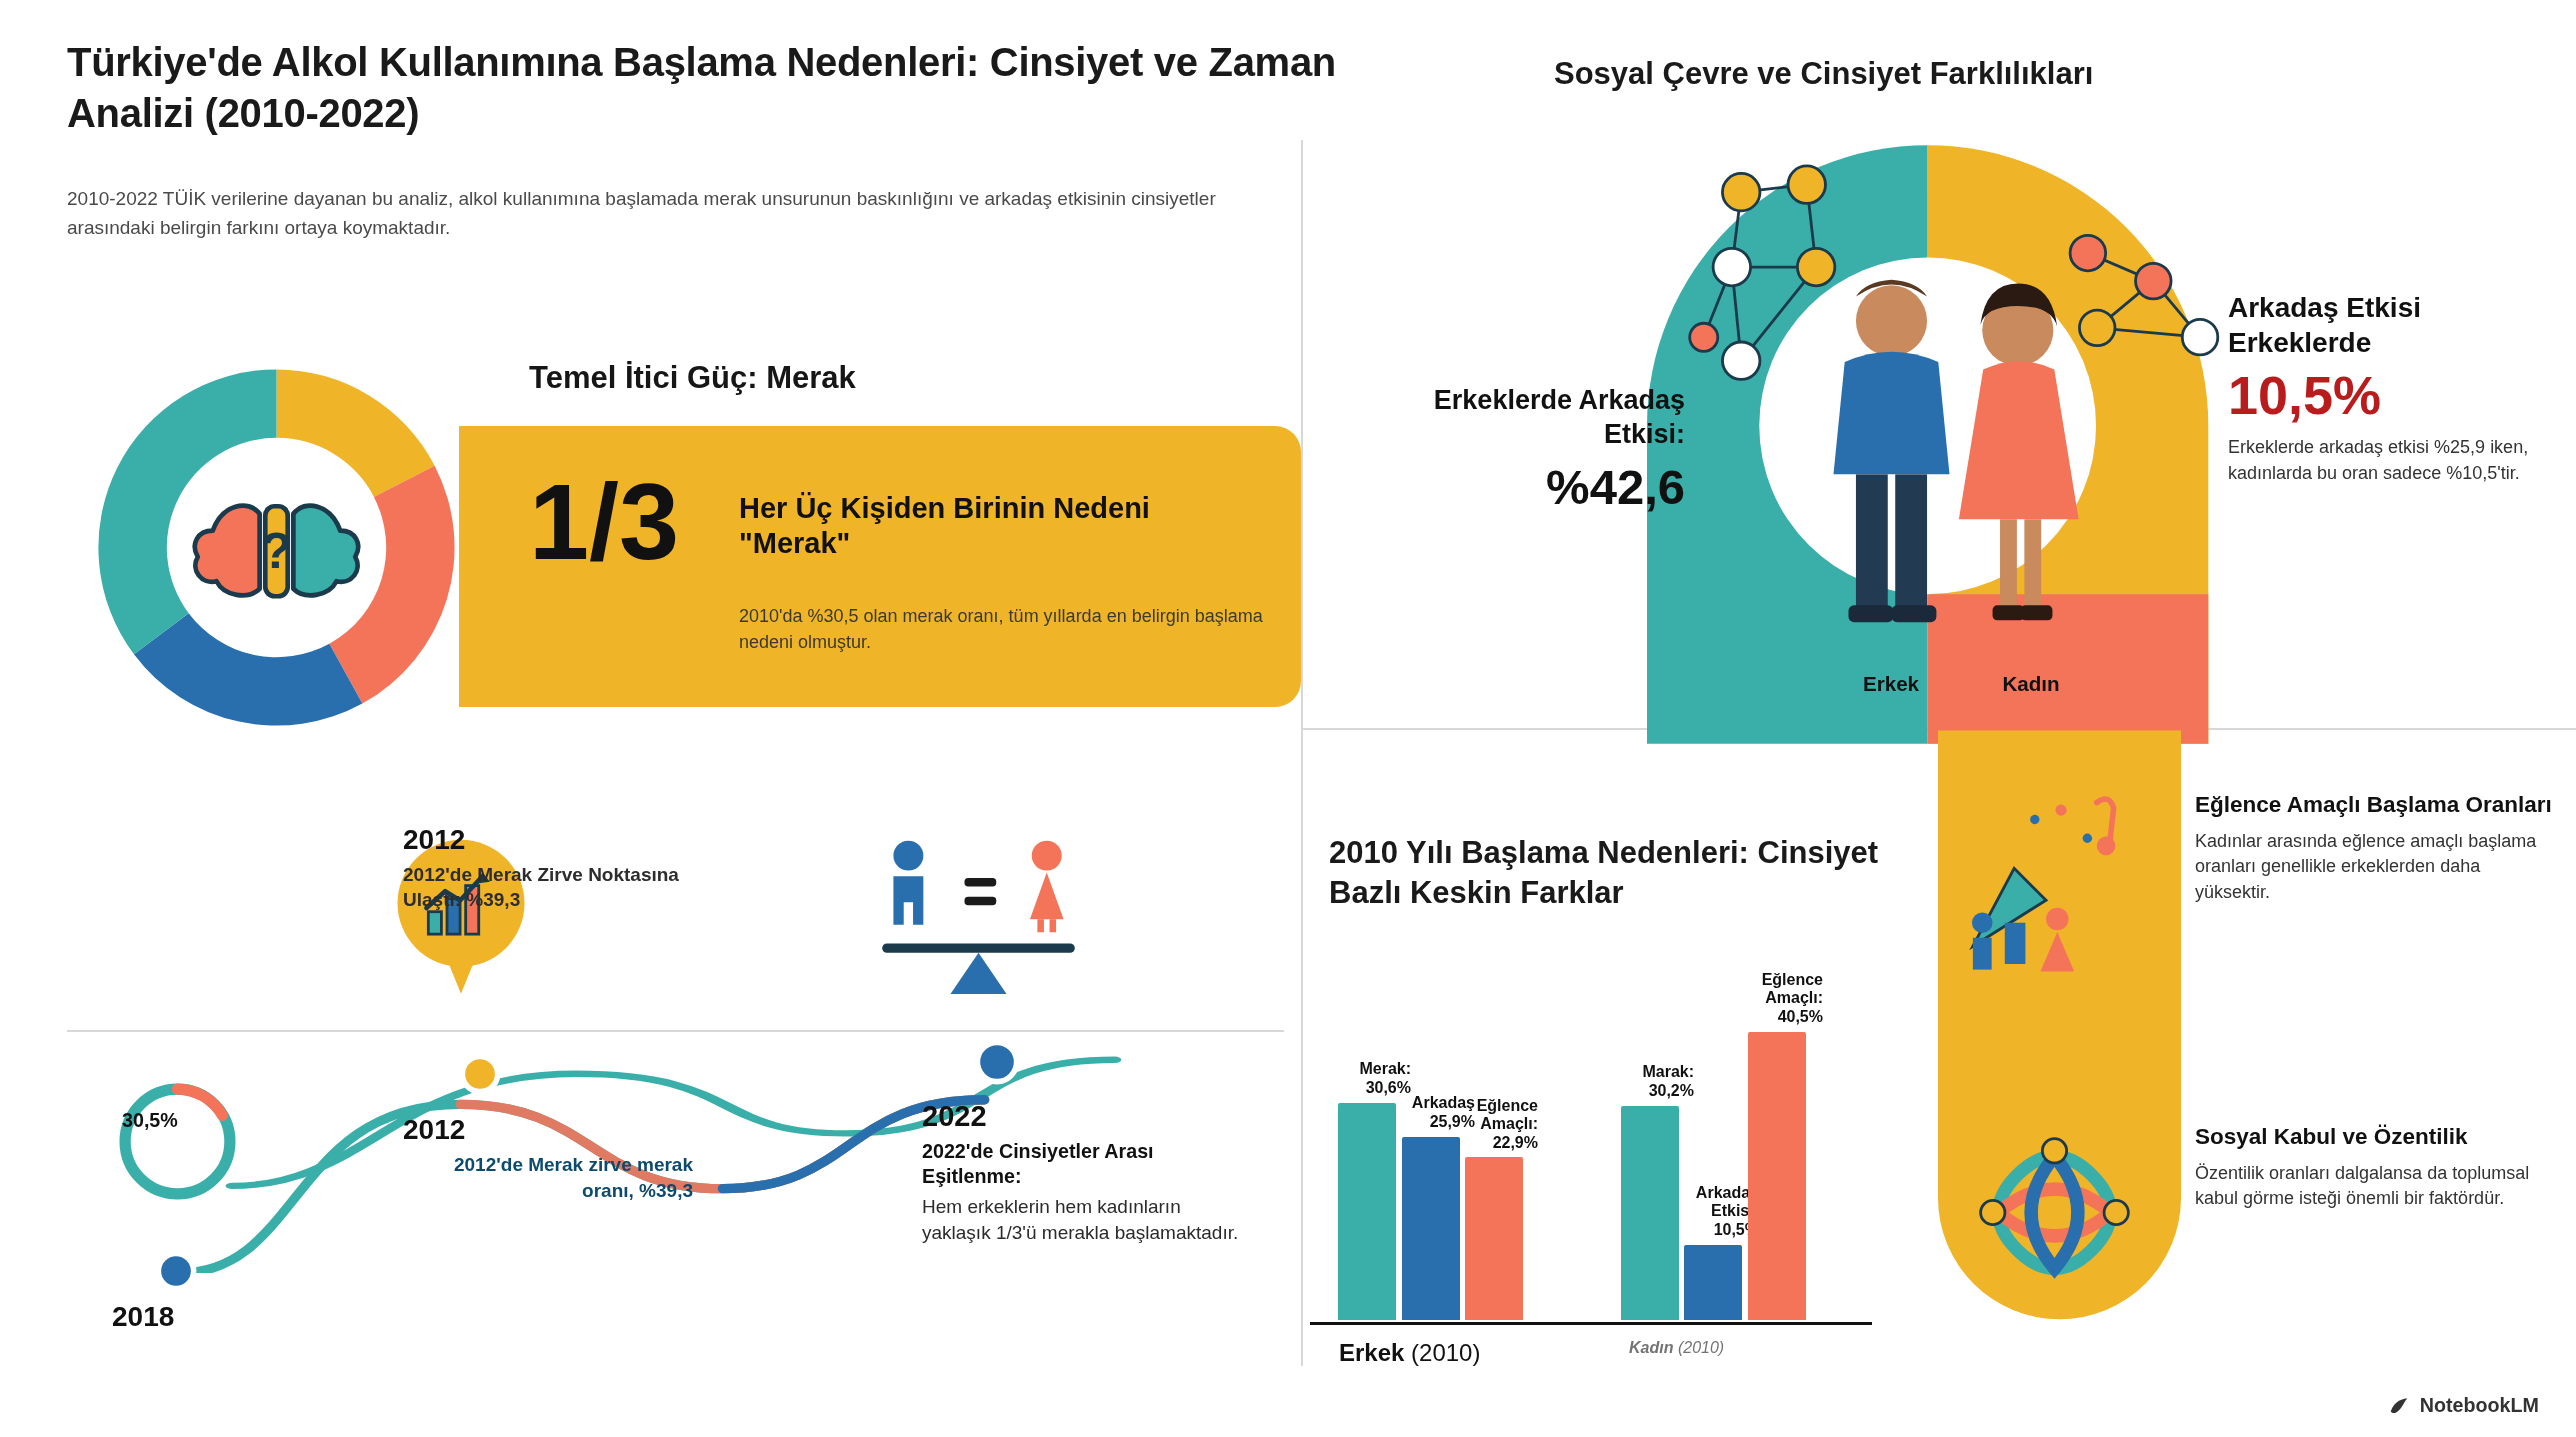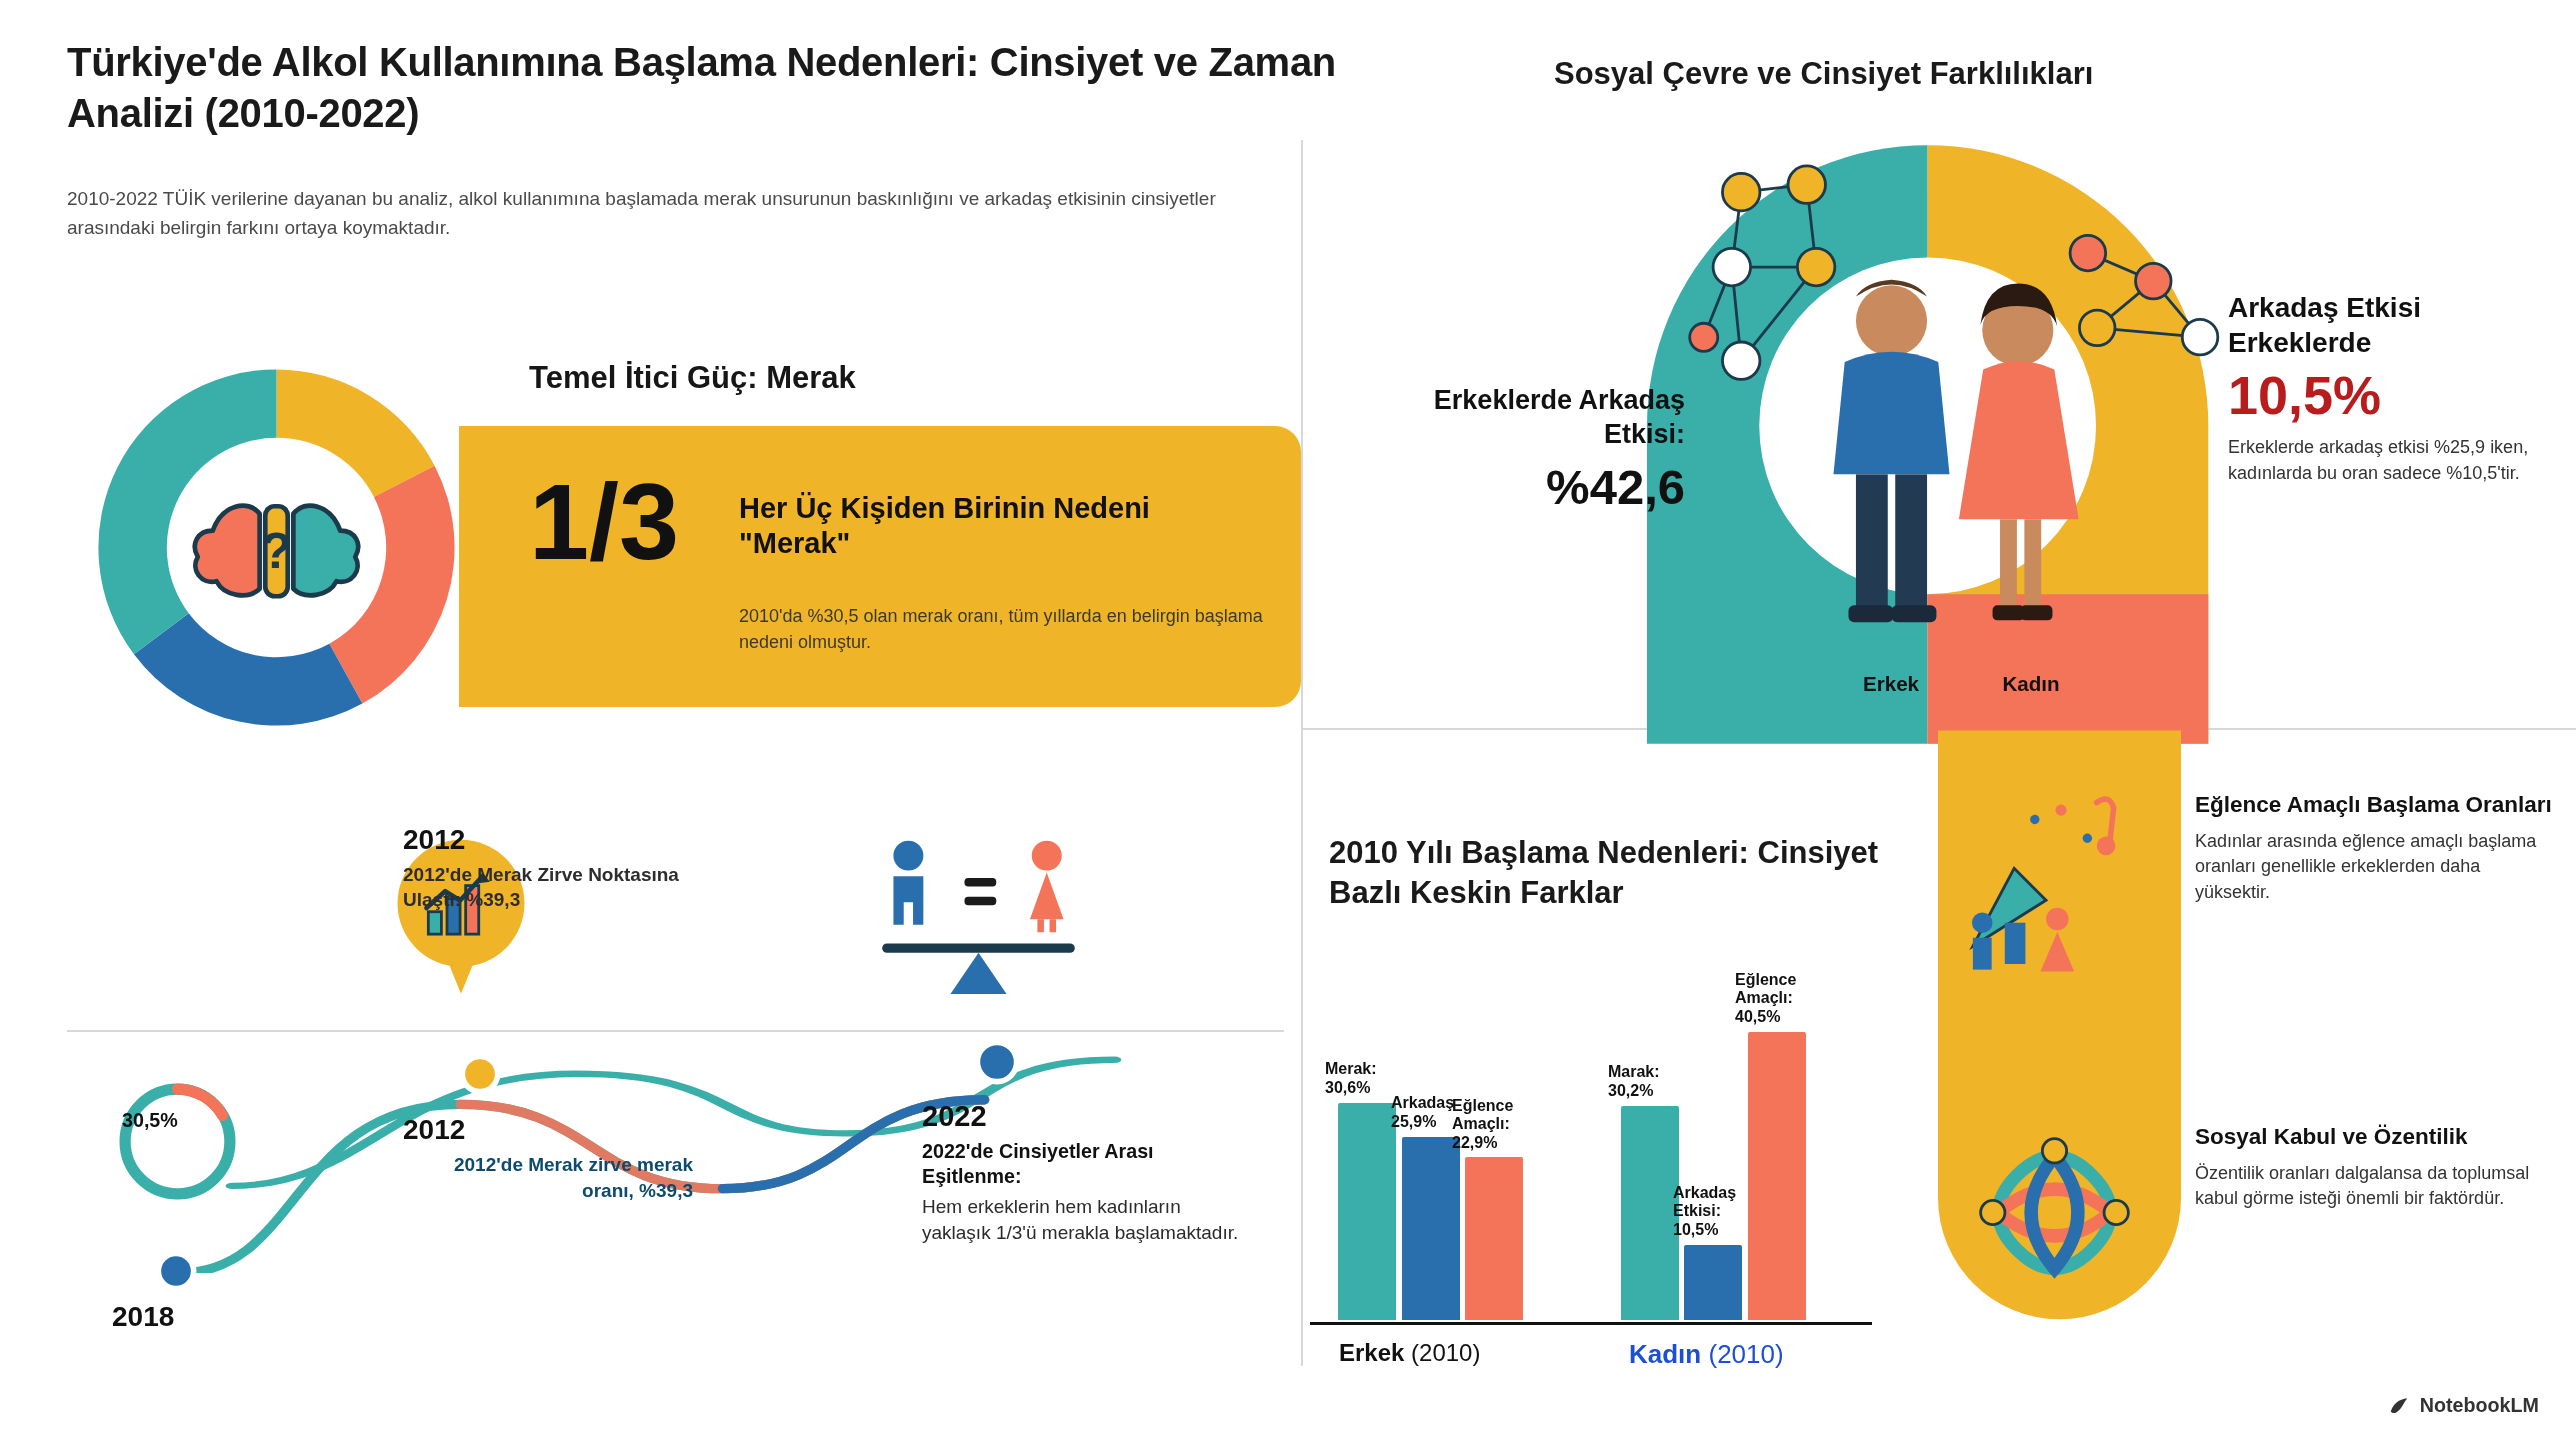--- a/index.html
+++ b/index.html
@@ -90,26 +90,26 @@
   #friend-stat .txt{font-size:18px;line-height:1.42;color:#333;}
 
   #erkek-cap{left:1830px;top:672px;width:122px;text-align:center;font-size:20.6px;font-weight:bold;color:#111;}
   #kadin-cap{left:1970px;top:672px;width:122px;text-align:center;font-size:20.6px;font-weight:bold;color:#111;}
 
   
   #bar-title{left:1329px;top:833px;width:580px;font-size:31px;font-weight:bold;line-height:1.3;color:#1a1a1a;}
   #chart{left:1310px;top:1002px;width:580px;height:318px;}
   #chart-axis{left:1310px;top:1322px;width:562px;height:2.8px;background:#111;}
   #grp-erkek{left:1339px;top:1339px;width:215px;font-size:24px;color:#111;}
-  #grp-kadin{left:1629px;top:1339px;width:215px;font-size:26px;color:#1d4ed8;}
+  #grp-kadin{left:1629px;top:1339px;width:215px;font-size:16px;color:#737373;font-style:italic;}
   .grp-year{font-weight:normal;}
   .grp-name{font-weight:bold;}
 
   .bar{position:absolute;bottom:0;border-radius:1.9px 1.9px 0 0;}
-  .barlbl{position:absolute;text-align:left;font-size:16px;line-height:1.15;font-weight:bold;color:#111;}
+  .barlbl{position:absolute;text-align:right;font-size:16px;line-height:1.15;font-weight:bold;color:#111;}
 
   
   #card-eglence{left:2195px;top:791px;width:365px;}
   #card-eglence .hd{font-size:22.5px;font-weight:bold;line-height:1.25;color:#111;}
   #card-eglence .txt{font-size:18px;line-height:1.42;color:#333;margin-top:9.4px;}
 
   #card-sosyal{left:2195px;top:1123px;width:365px;}
   #card-sosyal .hd{font-size:22.5px;font-weight:bold;line-height:1.25;color:#111;}
   #card-sosyal .txt{font-size:18px;line-height:1.42;color:#333;margin-top:9.4px;}
 

